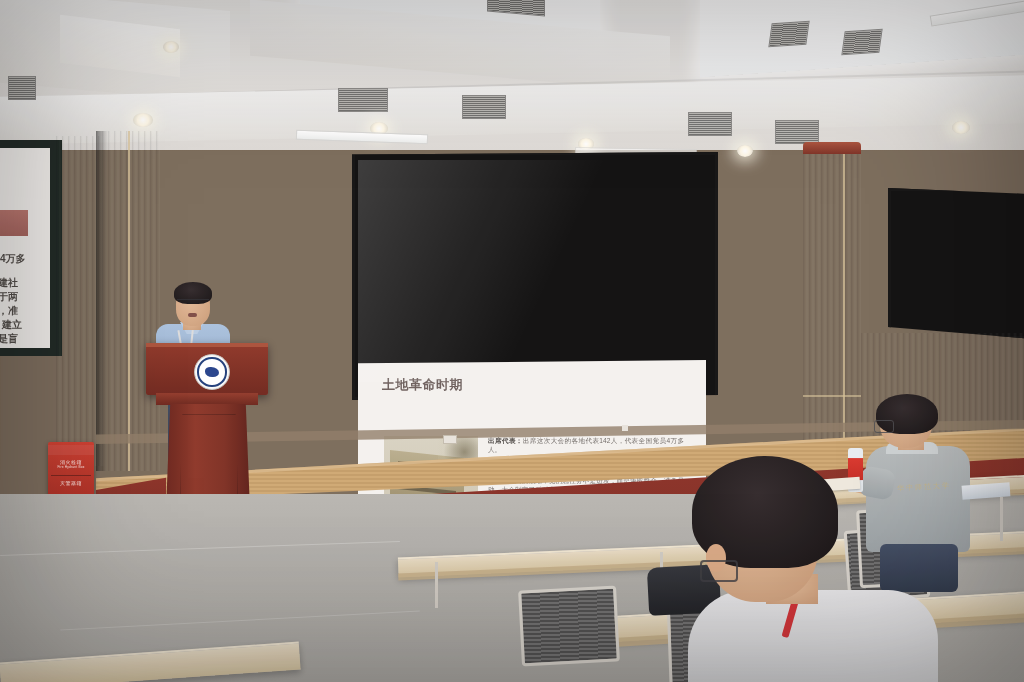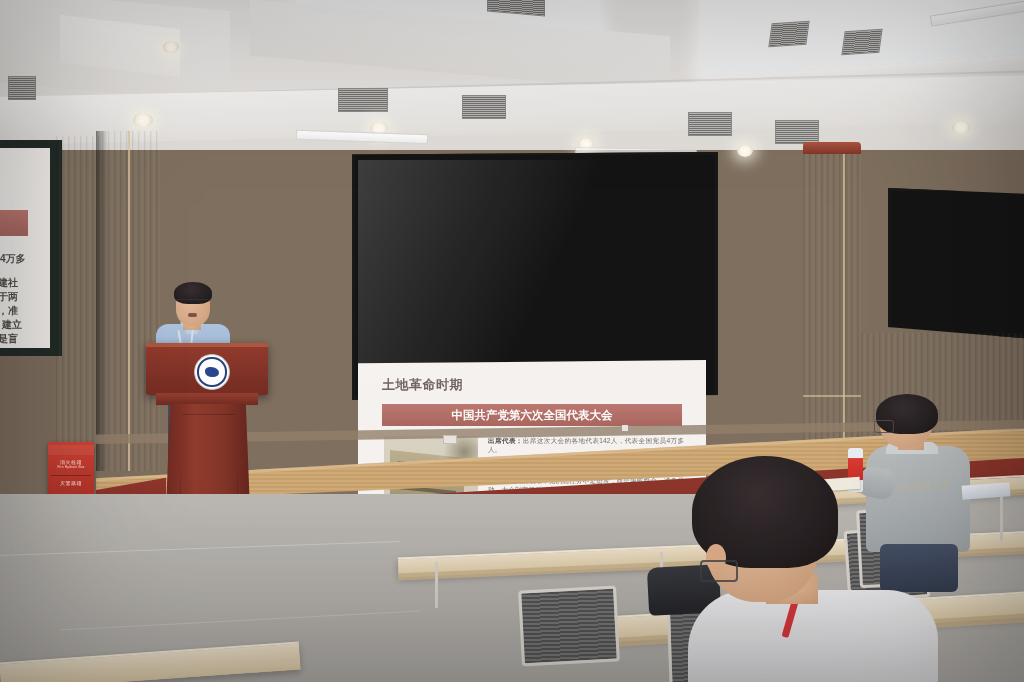--- a/index.html
+++ b/index.html
@@ -139,23 +139,20 @@
   <div class="abs goldline" style="left:128px;top:131px;width:2px;height:340px;opacity:.75;"></div>
   <div class="abs" style="left:96px;top:131px;width:12px;height:340px;background:linear-gradient(90deg,rgba(0,0,0,.45),rgba(0,0,0,0));"></div>
 
   <div class="abs screen-frame" style="left:352px;top:152px;width:360px;height:242px;
               clip-path:polygon(0% 1%,100% 0%,100% 98%,0% 100%);"></div>
   <div class="abs slide blur" style="left:358px;top:160px;width:348px;height:222px;
               clip-path:polygon(0% 1.5%,100% 0%,100% 98.5%,0% 100%);">
 
       <div class="abs slide-title" style="left:24px;top:16px;font-size:13px;">土地革命时期</div>
 
-      <div class="abs slide-band" style="left:24px;top:44px;width:300px;height:22px;display:flex;align-items:center;justify-content:center;">
-          <span style="font-size:11.5px;">中国共产党第六次全国代表大会</span>
-      </div>
 
       <div class="abs slide-photo" style="left:26px;top:76px;width:94px;height:86px;">
          <div class="bld" style="left:6px;top:18px;width:74px;height:52px;transform:skewY(6deg);"></div>
          <div class="bld-win" style="left:14px;top:28px;width:58px;height:4px;transform:skewY(6deg);"></div>
          <div class="bld-win" style="left:14px;top:40px;width:58px;height:4px;transform:skewY(6deg);"></div>
          <div class="bld-win" style="left:14px;top:52px;width:58px;height:4px;transform:skewY(6deg);"></div>
          <div class="abs" style="left:54px;top:2px;width:44px;height:28px;background:radial-gradient(circle at 60% 50%,rgba(90,80,52,.55),rgba(210,205,185,.1) 70%);"></div>
          <div class="abs" style="left:0;bottom:0;width:94px;height:18px;background:linear-gradient(180deg,#ddd8c7,#cfc9b5);"></div>
       </div>
 

